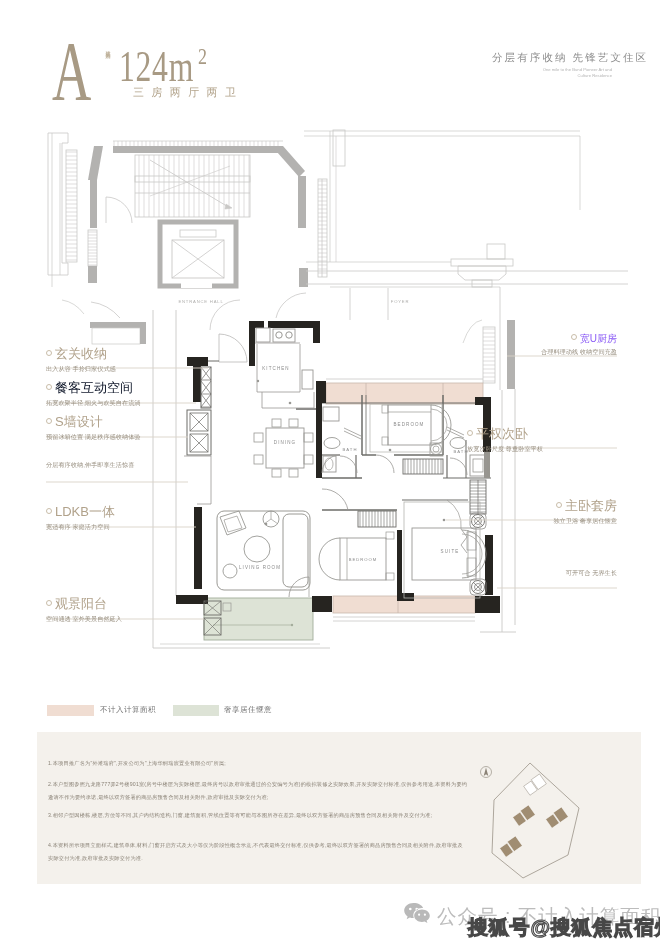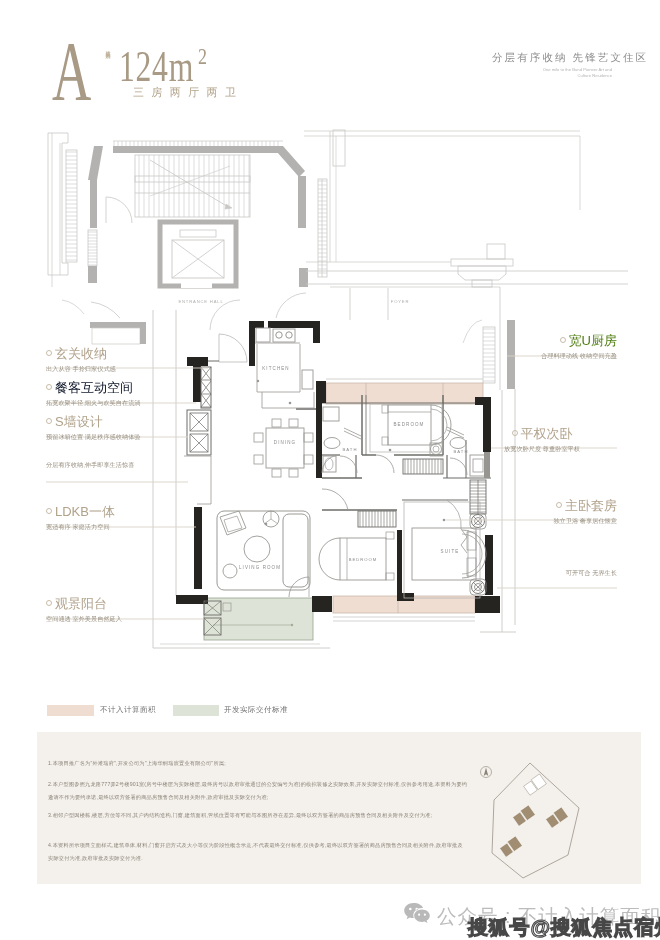--- a/index.html
+++ b/index.html
@@ -519,43 +519,43 @@
     <div style="font-size:13px;color:#b1a28b;letter-spacing:0px;white-space:nowrap"><span style="display:inline-block;width:4px;height:4px;border:1px solid #c9bda9;border-radius:50%;vertical-align:2px;margin-right:3px"></span>LDKB一体</div>
     <div style="font-size:6.2px;color:#968d7e;letter-spacing:0px;margin-top:2px;white-space:nowrap">宽适有序 家庭活力空间</div>
   </div>
 
 <div class="abs" style="left:46px;top:595px;width:150px">
     <div style="font-size:13px;color:#b1a28b;letter-spacing:0px;white-space:nowrap"><span style="display:inline-block;width:4px;height:4px;border:1px solid #c9bda9;border-radius:50%;vertical-align:2px;margin-right:3px"></span>观景阳台</div>
     <div style="font-size:6.2px;color:#968d7e;letter-spacing:0px;margin-top:2px;white-space:nowrap">空间通透 室外美景自然延入</div>
   </div>
 
 <div class="abs" style="left:467px;top:332px;width:150px;text-align:right">
-    <div style="font-size:13px;color:#4d7c0f;letter-spacing:0px;white-space:nowrap"><span style="display:inline-block;width:4px;height:4px;border:1px solid #c9bda9;border-radius:50%;vertical-align:2px;margin-right:3px"></span>宽U厨房</div>
+    <div style="font-size:10px;color:#8b5cf6;letter-spacing:0px;white-space:nowrap"><span style="display:inline-block;width:4px;height:4px;border:1px solid #c9bda9;border-radius:50%;vertical-align:2px;margin-right:3px"></span>宽U厨房</div>
     <div style="font-size:6.2px;color:#968d7e;letter-spacing:0px;margin-top:2px;white-space:nowrap">合理料理动线 收纳空间充盈</div>
   </div>
 
-<div class="abs" style="left:467px;top:425px;width:150px;text-align:center">
+<div class="abs" style="left:467px;top:425px;width:150px;text-align:left">
     <div style="font-size:13px;color:#b1a28b;letter-spacing:0px;white-space:nowrap"><span style="display:inline-block;width:4px;height:4px;border:1px solid #c9bda9;border-radius:50%;vertical-align:2px;margin-right:3px"></span>平权次卧</div>
     <div style="font-size:6.2px;color:#968d7e;letter-spacing:0px;margin-top:2px;white-space:nowrap">放宽次卧尺度 尊重卧室平权</div>
   </div>
 
 <div class="abs" style="left:467px;top:497px;width:150px;text-align:right">
     <div style="font-size:13px;color:#b1a28b;letter-spacing:0px;white-space:nowrap"><span style="display:inline-block;width:4px;height:4px;border:1px solid #c9bda9;border-radius:50%;vertical-align:2px;margin-right:3px"></span>主卧套房</div>
     <div style="font-size:6.2px;color:#968d7e;letter-spacing:0px;margin-top:2px;white-space:nowrap">独立卫浴 奢享居住惬意</div>
   </div>
 
 <div class="abs" style="left:467px;top:567px;width:150px;text-align:right">
     <div style="font-size:6.2px;color:#968d7e;letter-spacing:0px;margin-top:2px;white-space:nowrap">可开可合 无界生长</div>
   </div>
 
 <div class="abs" style="left:47px;top:705px;width:47px;height:11px;background:#f0ddd2"></div>
 <div class="abs" style="left:100px;top:705px;font-size:7.5px;color:#6f6f6f;letter-spacing:0.5px">不计入计算面积</div>
 
 <div class="abs" style="left:173px;top:705px;width:46px;height:11px;background:#dde3d6"></div>
-<div class="abs" style="left:224px;top:705px;font-size:7.5px;color:#6f6f6f;letter-spacing:0.5px">开发实际交付标准</div>
+<div class="abs" style="left:224px;top:705px;font-size:7.5px;color:#6f6f6f;letter-spacing:0.5px">奢享居住惬意</div>
 
 <div class="abs" style="left:37px;top:732px;width:604px;height:152px;background:#f4f1ec"></div>
 <div class="abs" style="left:48px;top:757px;width:420px;font-size:5.2px;line-height:13px;color:#8a8276;letter-spacing:0.2px">
 <div style="margin-bottom:8px">1.本项目推广名为"外滩瑞府",开发公司为"上海华舸瑞宸置业有限公司"所属;</div>
 <div style="margin-bottom:5px">2.本户型图参照九龙路777弄2号楼901室(房号中楼层为实际楼层,最终房号以政府审批通过的公安编号为准)的模拟装修之实际效果,开发实际交付标准,仅供参考用途,本资料为要约邀请不作为要约承诺,最终以双方签署的商品房预售合同及相关附件,政府审批及实际交付为准;</div>
 <div style="margin-bottom:17px">3.相邻户型因楼栋,楼层,方位等不同,其户内结构造构,门窗,建筑面积,管线位置等有可能与本图所存在差异,最终以双方签署的商品房预售合同及相关附件及交付为准;</div>
 <div>4.本资料所示项目立面样式,建筑单体,材料,门窗开启方式及大小等仅为阶段性概念示意,不代表最终交付标准,仅供参考,最终以双方签署的商品房预售合同及相关附件,政府审批及实际交付为准,政府审批及实际交付为准.</div>
 </div>
 
 <svg class="abs" style="left:460px;top:735px" width="140" height="145" viewBox="0 0 140 145">

